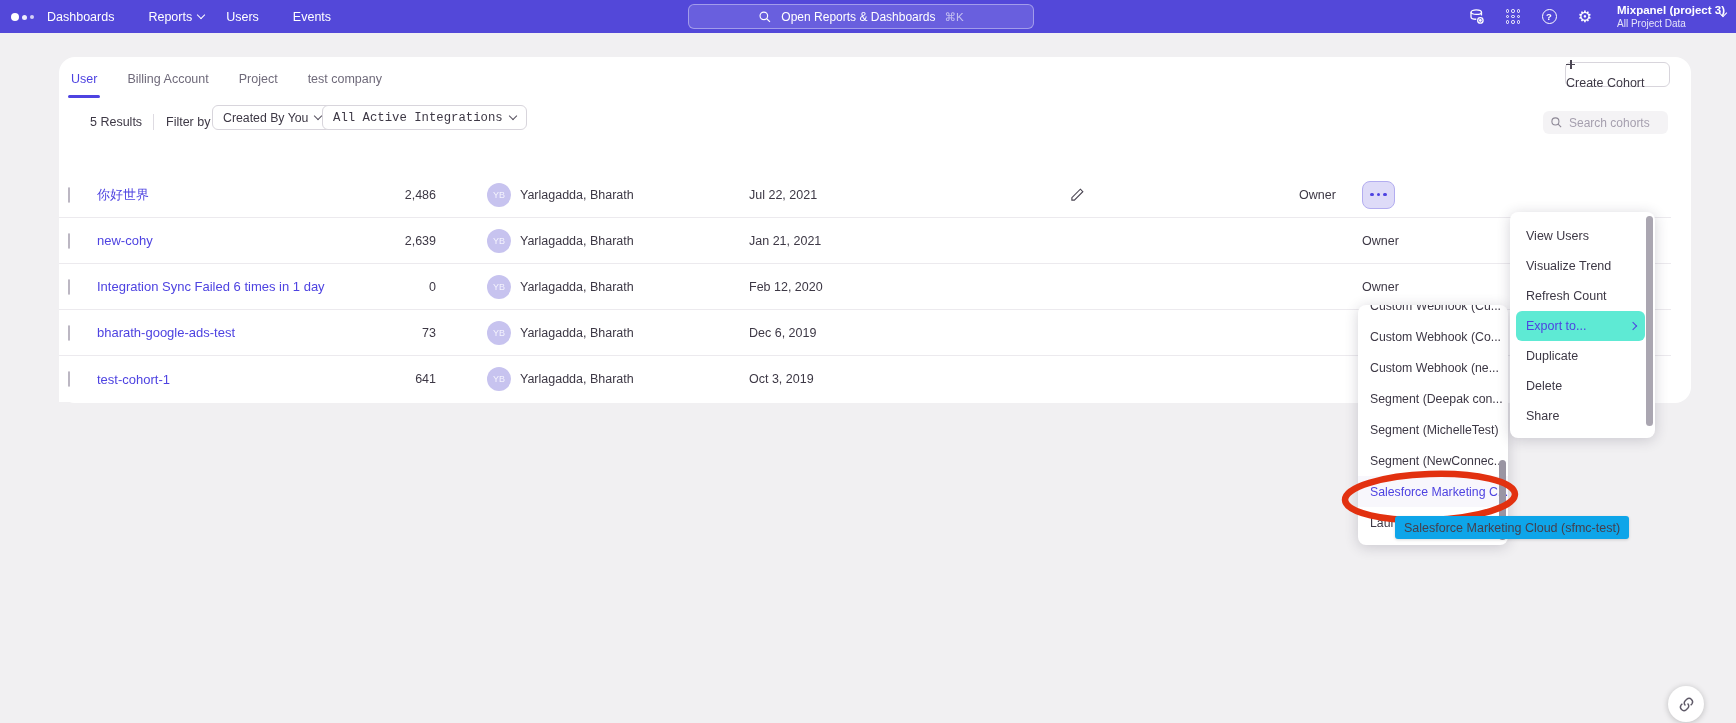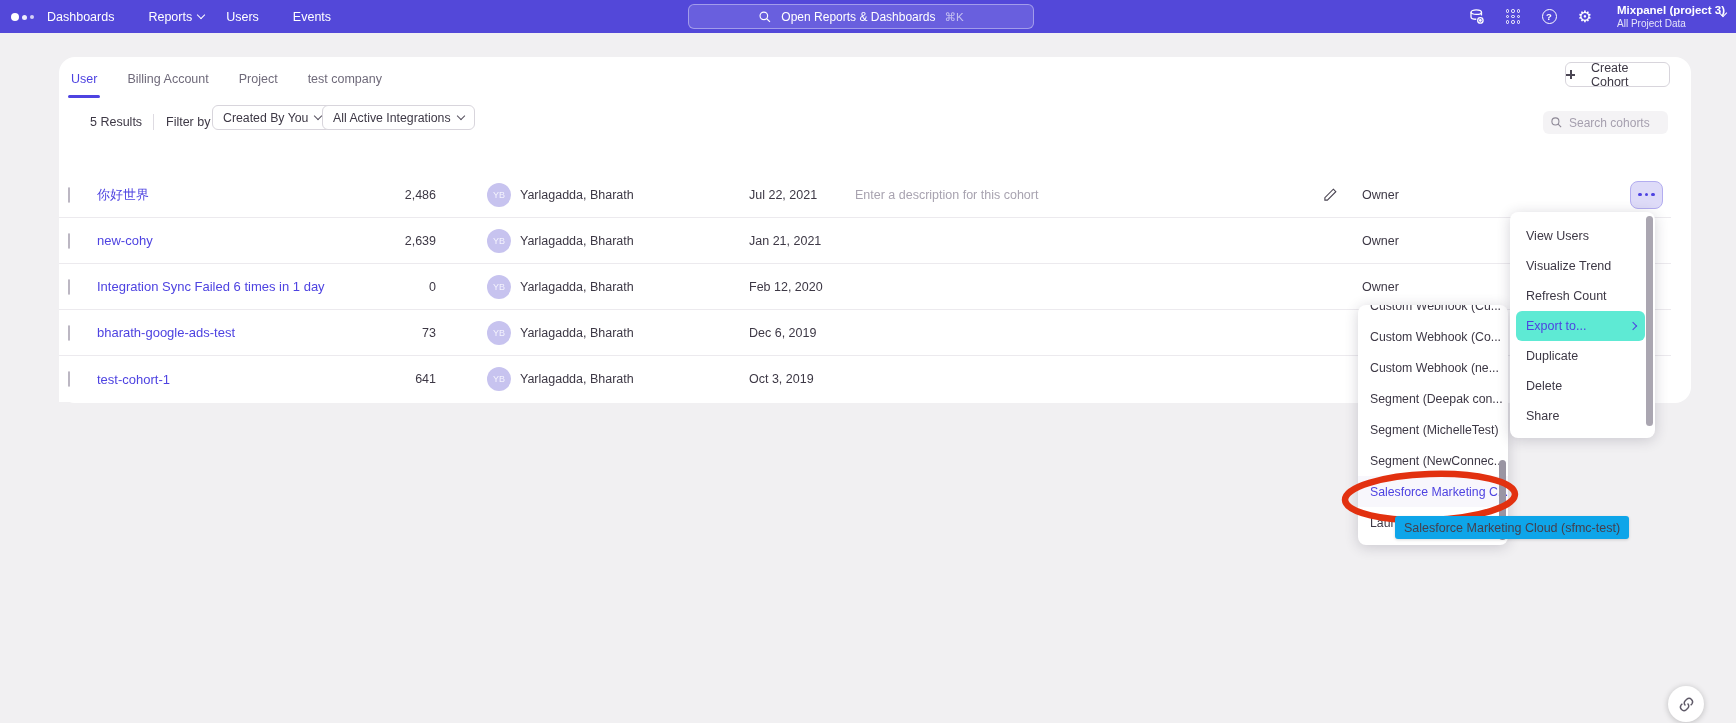--- a/index.html
+++ b/index.html
@@ -39,37 +39,37 @@
   .card { position:absolute; left:59px; top:57px; width:1632px; height:346px; background:#fff; border-radius:16px; }
 
   .tabs { position:absolute; left:9px; top:0; height:43px; display:flex; gap:24px; align-items:center;
           font-size:12.5px; color:#6f6a7a; }
   .tab { position:relative; height:43px; display:flex; align-items:center; padding:0 3px; cursor:pointer; white-space:nowrap; }
   .tab.active { color:#4e43e1; }
   .tab.active::after { content:""; position:absolute; left:0; right:0; bottom:2px; height:3px;
                        background:#4e43e1; border-radius:2px; }
 
   .create-btn { position:absolute; left:1506px; top:5px; width:105px; height:25px; background:#fff;
-                border:1px solid #d8d5dc; border-radius:6px; display:flex; align-items:center; justify-content:center;
-                gap:16px; font-size:12.5px; color:#3d3845; cursor:pointer; }
+                border:1px solid #d8d5dc; border-radius:6px; display:flex; align-items:flex-start; justify-content:center;
+                gap:16px; font-size:12.5px; color:#3d3845; cursor:pointer;flex-direction:column; }
   .plus-icon { position:relative; width:9px; height:9px; }
   .plus-icon::before,.plus-icon::after { content:""; position:absolute; background:#4b4653; }
   .plus-icon::before { left:4px; top:0; width:1.5px; height:9px; }
   .plus-icon::after { left:0; top:4px; width:9px; height:1.5px; }
 
   
   .results { position:absolute; left:31px; top:58px; font-size:12.5px; color:#3d3845; }
   .tb-divider { position:absolute; left:94px; top:57px; width:1px; height:16px; background:#dedbe2; }
   .filter-by { position:absolute; left:107px; top:58px; font-size:12.5px; color:#3d3845; }
   .pill-btn { position:absolute; top:48px; height:25px; border:1px solid #d8d5dc; border-radius:6px; background:#fff;
               display:flex; align-items:center; gap:7px; padding:0 10px; font-size:12.3px; color:#3d3845; cursor:pointer;
               white-space:nowrap; }
   .pill-btn .chev { color:#55505e; }
   .btn-created { left:153px; }
-  .btn-integrations { left:263px; }
+  .btn-integrations { left:263px;font-family:Liberation Mono, monospace; }
   .cohort-search { position:absolute; left:1484px; top:54px; width:125px; height:23px; background:#f4f3f5;
                    border-radius:6px; display:flex; align-items:center; gap:6px; padding:0 7px; }
   .cohort-search input { border:none; outline:none; background:transparent; width:92px; font-size:12px;
                          font-family:"Liberation Sans",sans-serif; color:#3d3845; }
   .cohort-search input::placeholder { color:#a59fae; }
 
   
   .grid-cols { display:grid; grid-template-columns:38px 259px 80px 51px 262px 106px 444px 63px 268px 41px;
                align-items:center; }
   .thead { position:absolute; left:0; top:86px; width:1612px; height:29px; background:#f7f6f8;
@@ -250,21 +250,20 @@
       <div class="trow grid-cols">
         <div class="cell-check"><span class="checkbox"></span></div>
         <div><a class="cname">你好世界</a></div>
         <div class="ccount">2,486</div>
         <div></div>
         <div class="ccreated">
           <span class="avatar">YB</span>
           <span>Yarlagadda, Bharath</span>
         </div>
         <div>Jul 22, 2021</div>
-        <div class="cdesc">Enter a description for this cohort</div>
         <div class="cpencil">
           <svg width="15" height="15" viewBox="0 0 24 24" fill="none" stroke="#4b4653" stroke-width="1.8">
             <path d="M16.5 3.5l4 4L7 21H3v-4L16.5 3.5z"></path>
           </svg>
         </div>
         <div>Owner</div>
         <div>
           <span class="dots-btn">
             <b></b>
             <b></b>

